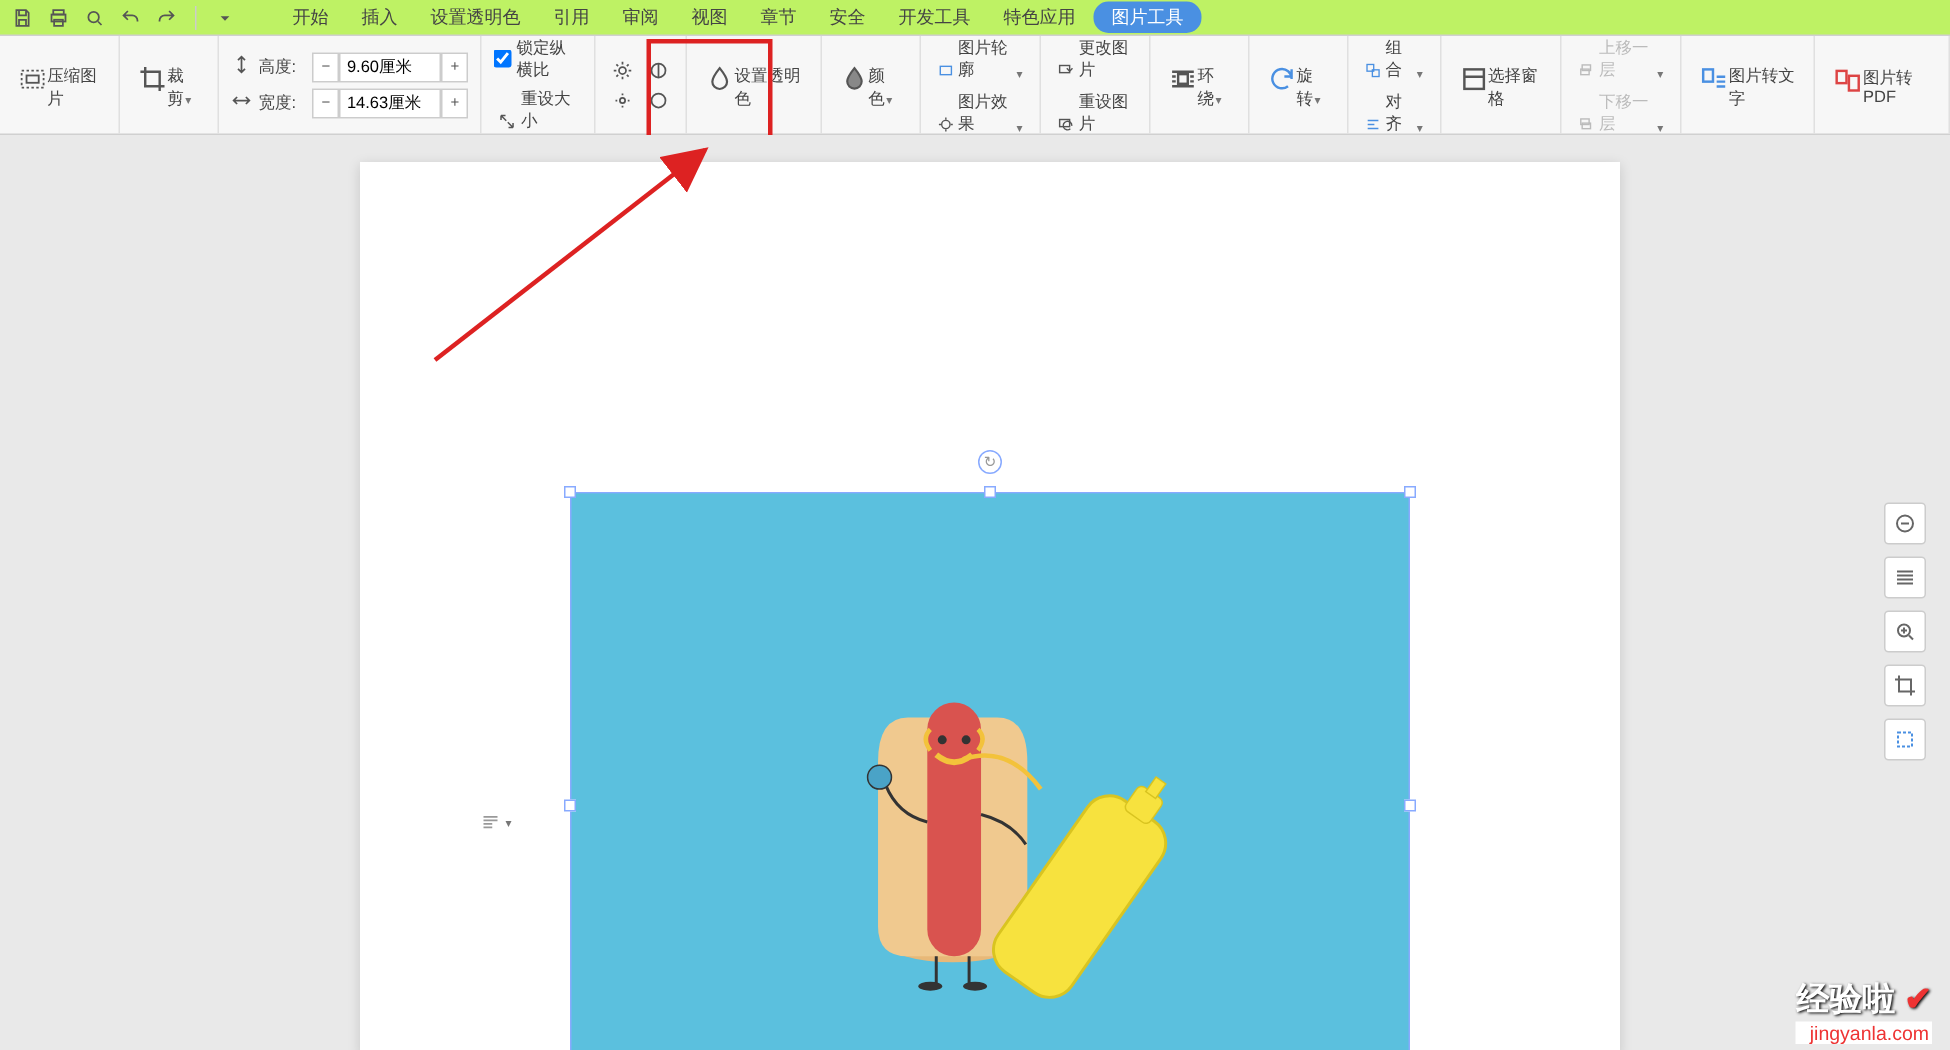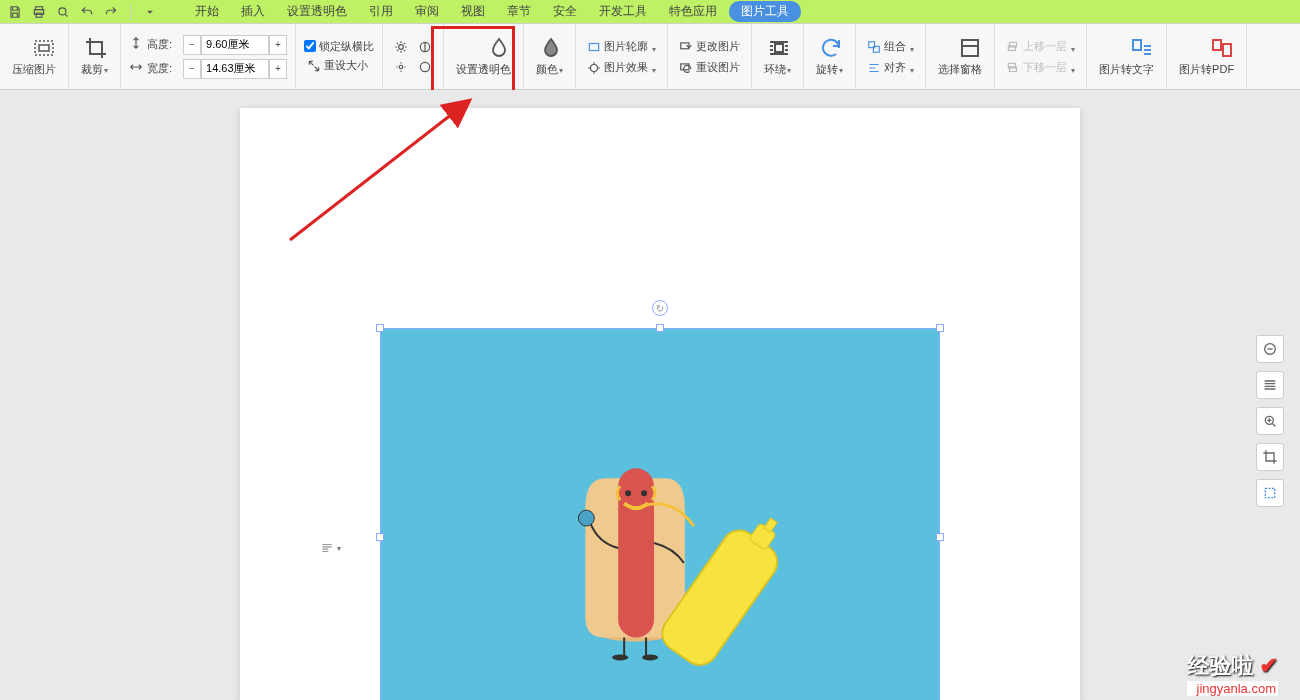--- a/index.html
+++ b/index.html
@@ -7,21 +7,21 @@
     .menubar { display: flex; align-items: center; height: 24px; background: #bef264; border-bottom: 1px solid #d0d0d0; padding-left: 4px; gap: 2px; }
     .qat-icon { width: 22px; height: 20px; display: flex; align-items: center; justify-content: center; color: #555; cursor: pointer; }
     .qat-icon svg { width: 14px; height: 14px; }
     .menu-sep { width: 1px; height: 16px; background: #ccc; margin: 0 6px; }
     .menu-item { padding: 2px 10px; color: #444; cursor: pointer; }
     .menu-item.active { background: #4a90e2; color: #fff; border-radius: 10px; padding: 2px 12px; }
     .toolbar { display: flex; height: 66px; background: #f7f7f7; border-bottom: 1px solid #d0d0d0; }
     .tb-group { display: flex; flex-direction: column; justify-content: center; padding: 4px 8px; border-right: 1px solid #e0e0e0; gap: 2px; }
     .tb-group.big { align-items: center; padding: 4px 6px; }
     .tb-row { display: flex; align-items: center; gap: 4px; }
-    .tb-btn { display: flex; flex-direction: column; align-items: flex-end; justify-content: center; padding: 2px 6px; cursor: pointer; border-radius: 2px; }
+    .tb-btn { display: flex; flex-direction: row; align-items: flex-start; justify-content: center; padding: 2px 6px; cursor: pointer; border-radius: 2px; }
     .tb-btn-icon { width: 24px; height: 24px; display: flex; align-items: center; justify-content: center; color: #555; }
     .tb-btn-label { font-size: 11px; color: #444; margin-top: 2px; }
     .spinner { display: flex; align-items: center; height: 22px; }
     .spinner input { width: 68px; height: 20px; border: 1px solid #ccc; padding: 0 4px; font-size: 11px; }
     .spinner button { width: 18px; height: 20px; border: 1px solid #ccc; background: #fff; font-size: 10px; color: #555; cursor: pointer; }
     .sm-label { font-size: 11px; color: #444; width: 32px; }
     .chk { display: flex; align-items: center; gap: 3px; font-size: 11px; color: #444; }
     .chk input { width: 12px; height: 12px; }
     .small-btn { display: flex; align-items: flex-end; gap: 3px; font-size: 11px; color: #444; cursor: pointer; padding: 2px 3px; }
     .small-btn svg { width: 14px; height: 14px; }
@@ -32,21 +32,21 @@
     .img-body { position: absolute; left: 0; top: 6px; right: 0; bottom: 0; background: #5bc0de; border: 1px solid #88aaff; }
     .handle { position: absolute; width: 8px; height: 8px; background: #fff; border: 1px solid #88aaff; }
     .handle.tl { left: -4px; top: 2px; } .handle.tr { right: -4px; top: 2px; }
     .handle.tm { left: 50%; margin-left:-4px; top: 2px; }
     .handle.ml { left: -4px; top: 50%; margin-top:-4px; } .handle.mr { right: -4px; top: 50%; margin-top:-4px; }
     .rotate-handle { position: absolute; left: 50%; margin-left: -8px; top: -22px; width: 16px; height: 16px; border-radius: 50%; background: #fff; border: 1px solid #88aaff; display:flex; align-items:center; justify-content:center; color:#999; font-size:10px; }
     .arrow { position: absolute; pointer-events: none; }
     .side-panel { position: absolute; right: 12px; top: 245px; width: 32px; display: flex; flex-direction: column; gap: 8px; }
     .sp-btn { width: 28px; height: 28px; border: 1px solid #ccc; background: #fff; border-radius: 3px; display:flex; align-items:center; justify-content:center; color:#666; cursor:pointer; }
     .sp-btn svg { width: 16px; height: 16px; }
-    .watermark { position: absolute; right: 22px; bottom: 4px; text-align: right; font-family: Arial; pointer-events:none; }
+    .watermark { position: absolute; right: 12px; bottom: 4px; text-align: right; font-family: Arial; pointer-events:none; }
     .wm1 { font-size: 22px; font-weight: bold; color: #fff; text-shadow: 1px 1px 2px #000; }
     .wm1 .chk2 { color: #e33; }
     .wm2 { font-size: 13px; color: #e33; background: #fff; padding: 0 2px; }
     .para-btn { position: absolute; left: 320px; top: 450px; width: 22px; height: 16px; display:flex; align-items:center; gap:2px; color:#999; }
     .drop { font-size: 8px; color: #777; margin-left:1px; }
     .disabled { color: #bbb; }
   </style>
 </head>
 <body>
 

